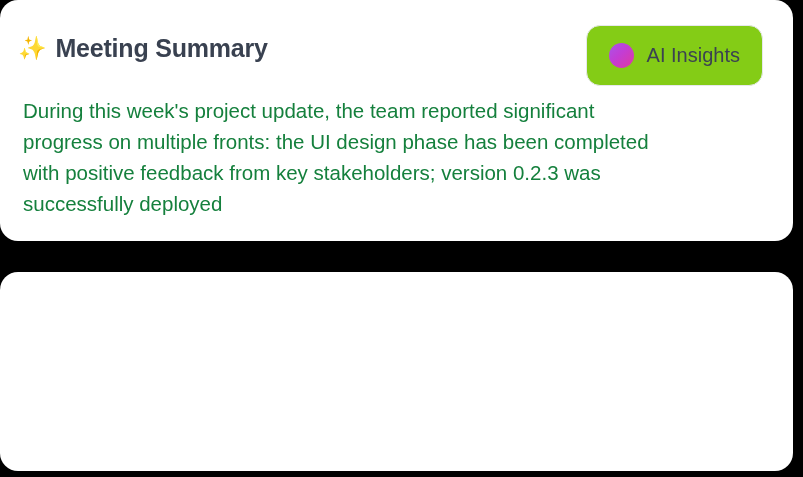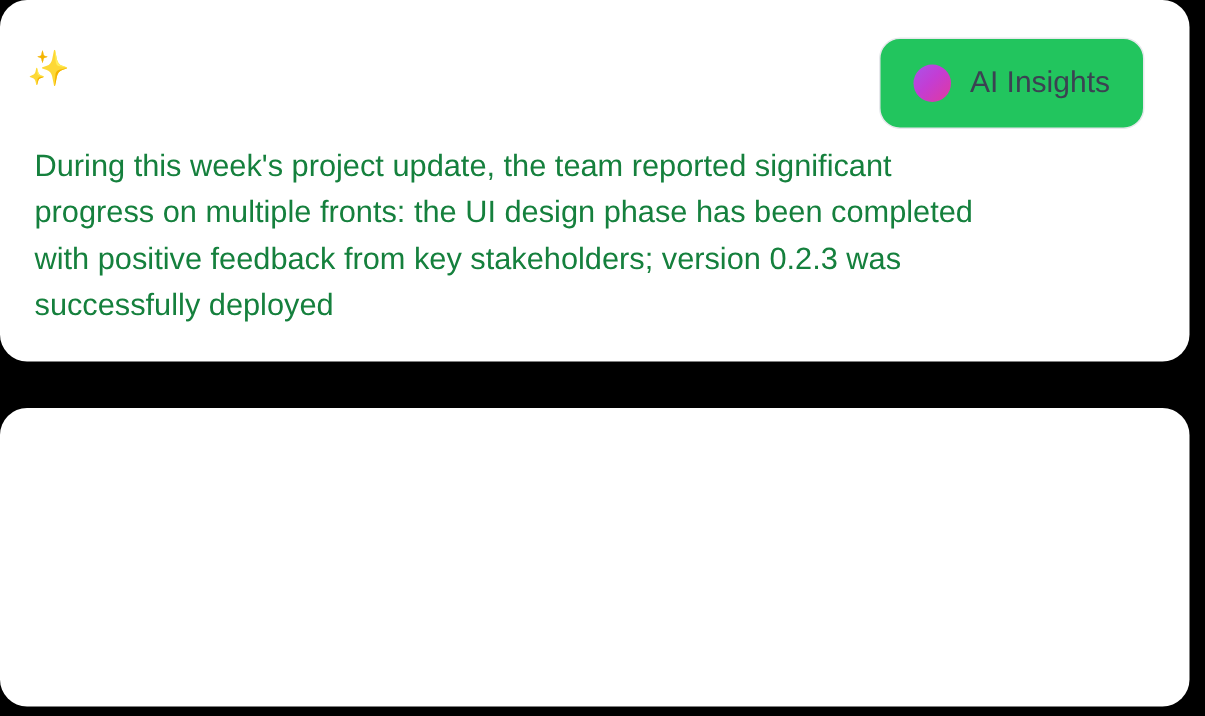--- a/index.html
+++ b/index.html
@@ -74,21 +74,21 @@
     position: absolute;
     right: 30px;
     top: 25px;
     height: 61px;
     display: flex;
     align-items: center;
     gap: 13px;
     padding: 16px 22px;
     border: 1.5px solid #e7e8ec;
     border-radius: 14px;
-    background: #22c55e;
+    background: #84cc16;
     box-sizing: border-box;
     cursor: pointer;
   }
   .ai-dot {
     width: 25px;
     height: 25px;
     border-radius: 50%;
     background: linear-gradient(135deg, #a855e8 0%, #c33dd4 45%, #e0399f 100%);
     flex: 0 0 auto;
   }
@@ -113,20 +113,21 @@
 <body>
 
 <div class="screen">
 
   <div class="card card-summary">
 
     <div class="summary-header">
 
       <div class="summary-title">
         <span class="title-emoji">✨</span>
+        <span>Meeting Summary</span>
       </div>
 
       <div class="ai-badge">
         <span class="ai-dot"></span>
         <span class="ai-badge-label">AI Insights</span>
       </div>
 
     </div>
 
     <div class="summary-body">During this week's project update, the team reported significant progress on multiple fronts: the UI design phase has been completed with positive feedback from key stakeholders; version 0.2.3 was successfully deployed</div>

